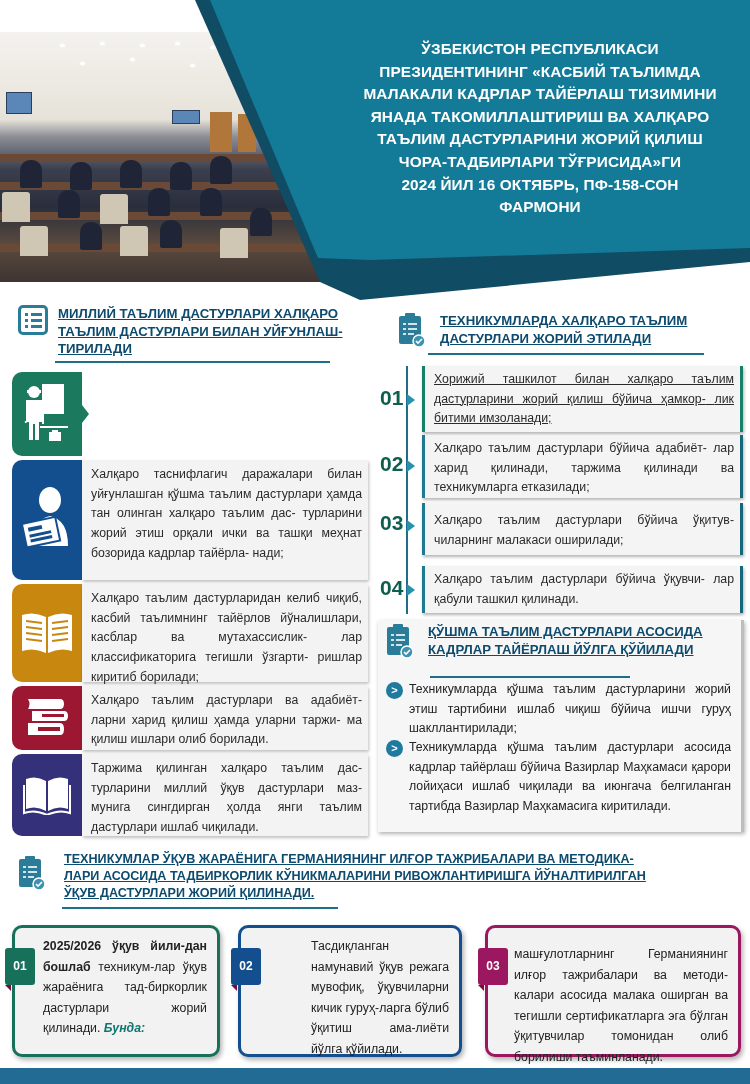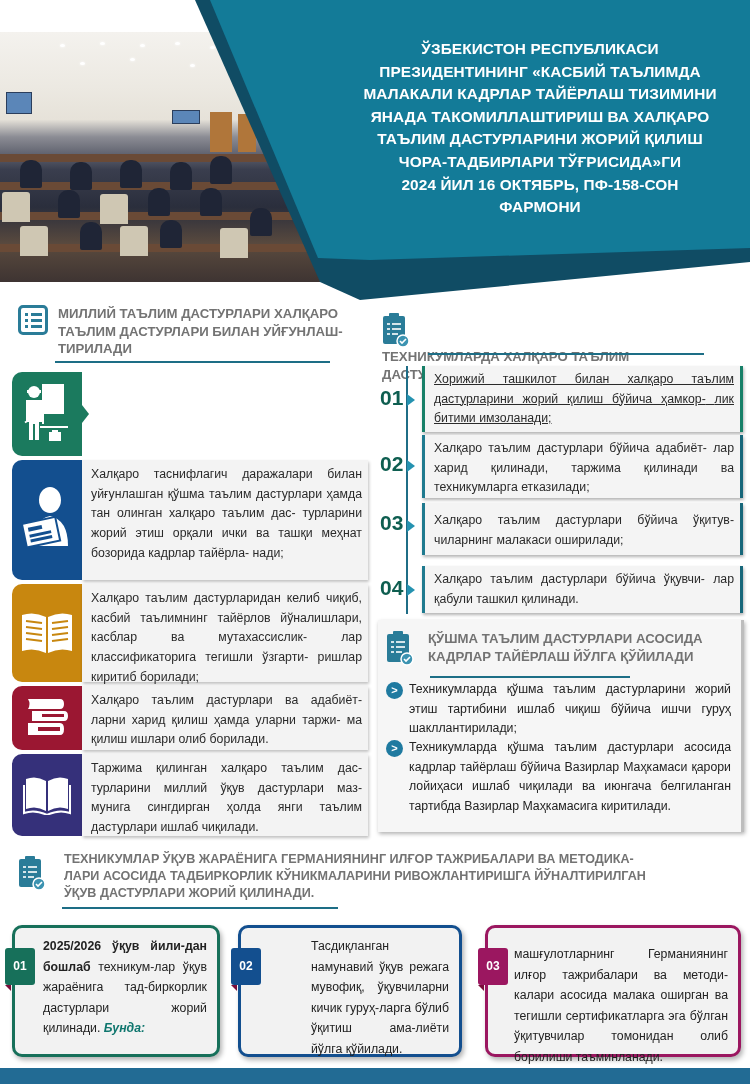--- a/index.html
+++ b/index.html
@@ -33,21 +33,21 @@
     }
     .header-title {
       position: absolute; left: 340px; top: 38px; width: 400px;
       color: #ffffff; font-weight: bold; font-size: 15.4px; line-height: 22.6px;
       text-align: center; letter-spacing: 0.1px;
     }
 
     
     .sec-head { position: absolute; display: flex; align-items: flex-start; }
     .sec-head .h-text {
-      font-weight: bold; color: #737373; font-size: 13.2px; line-height: 17.5px;
+      font-weight: bold; color: #0c4a6e; font-size: 13.2px; line-height: 17.5px; text-decoration: underline;
     }
     .sec-head .h-rule { position: absolute; height: 1.5px; background: #1d6e86; }
     .icon-list {
       width: 30px; height: 30px; border: 3px solid #2a7c98; border-radius: 5px; position: relative;
     }
     .icon-list i { position: absolute; left: 4px; height: 3px; background: #2a7c98; }
     .icon-clip { width: 28px; height: 36px; position: relative; }
 
     
     .lcard { position: absolute; left: 12px; width: 356px; }
@@ -285,21 +285,21 @@
     </svg>
   </div>
   <div class="body">
     <span>Таржима қилинган халқаро таълим дас-</span>
     <span>турларини миллий ўқув дастурлари маз-</span>
     <span>мунига сингдирган ҳолда янги таълим</span>
     <span>дастурлари ишлаб чиқилади.</span>
   </div>
 </div>
 
-<div class="sec-head" style="left:382px;top:312px;width:350px;flex-direction:column;">
+<div class="sec-head" style="left:398px;top:312px;width:350px;">
   <svg class="icon-clip" viewBox="0 0 28 36" style="margin-right:14px;">
     <rect x="1" y="4" width="22" height="28" rx="2" fill="#2a7c98"></rect>
     <rect x="7" y="1" width="10" height="6" rx="1" fill="#2a7c98"></rect>
     <g stroke="#fff" stroke-width="1.6">
         <line x1="5" y1="12" x2="8" y2="12"></line>
         <line x1="10" y1="12" x2="19" y2="12"></line>
         <line x1="5" y1="17" x2="8" y2="17"></line>
         <line x1="10" y1="17" x2="19" y2="17"></line>
         <line x1="5" y1="22" x2="8" y2="22"></line>
         <line x1="10" y1="22" x2="16" y2="22"></line>
@@ -348,21 +348,21 @@
 <div class="num-item" style="top:566px;height:47px;">
   <span class="num" style="top:10px;">04</span>
   <span class="arrow" style="top:18px;"></span>
   <div class="nbody">
     <span>Халқаро таълим дастурлари бўйича ўқувчи-</span>
     <span>лар қабули ташкил қилинади.</span>
   </div>
 </div>
 
 <div class="qbox">
-  <div class="sec-head" style="left:8px;top:10px;width:350px;">
+  <div class="sec-head" style="left:8px;top:3px;width:350px;">
     <svg class="icon-clip" viewBox="0 0 28 36" style="margin-right:14px;">
       <rect x="1" y="4" width="22" height="28" rx="2" fill="#2a7c98"></rect>
       <rect x="7" y="1" width="10" height="6" rx="1" fill="#2a7c98"></rect>
       <g stroke="#fff" stroke-width="1.6">
           <line x1="5" y1="12" x2="8" y2="12"></line>
           <line x1="10" y1="12" x2="19" y2="12"></line>
           <line x1="5" y1="17" x2="8" y2="17"></line>
           <line x1="10" y1="17" x2="19" y2="17"></line>
           <line x1="5" y1="22" x2="8" y2="22"></line>
           <line x1="10" y1="22" x2="16" y2="22"></line>

